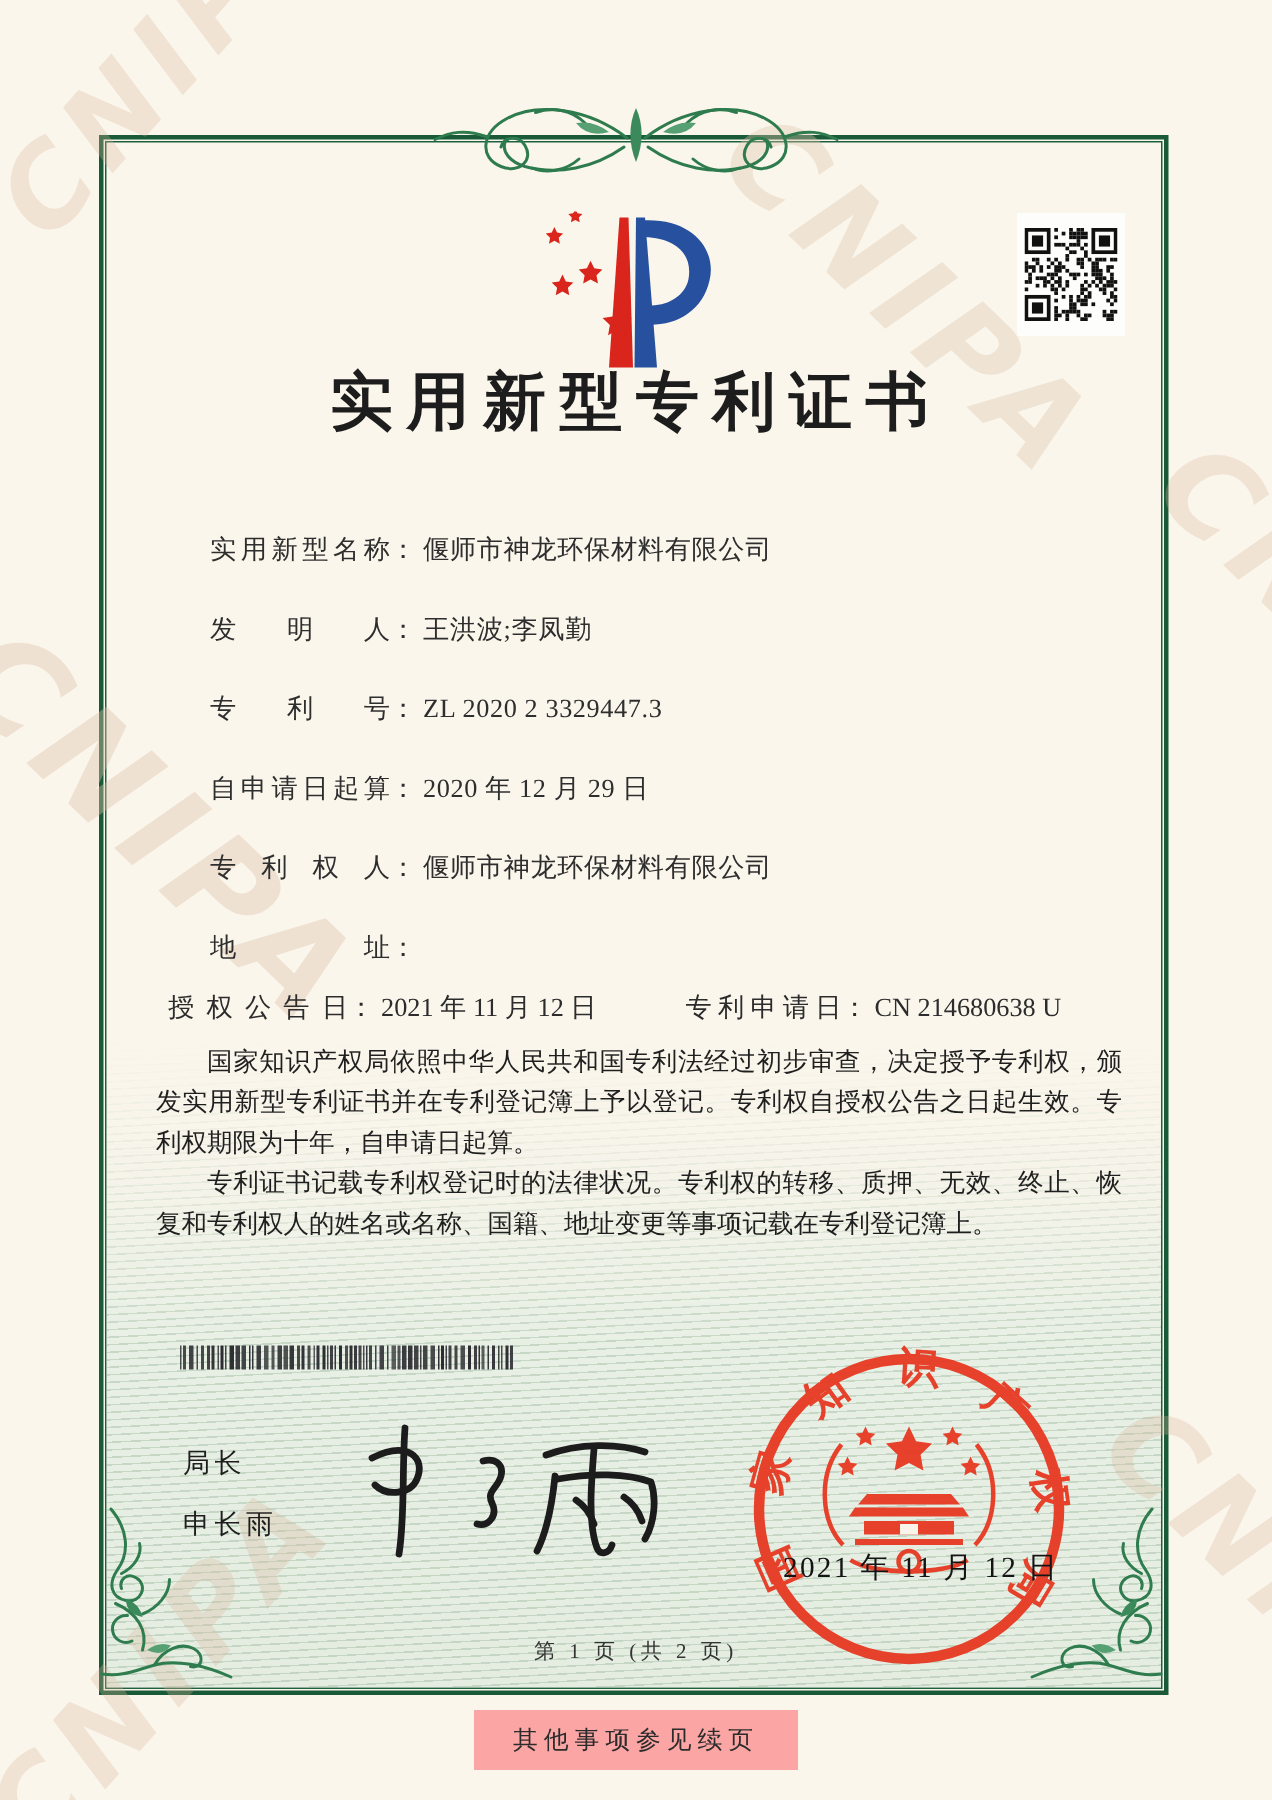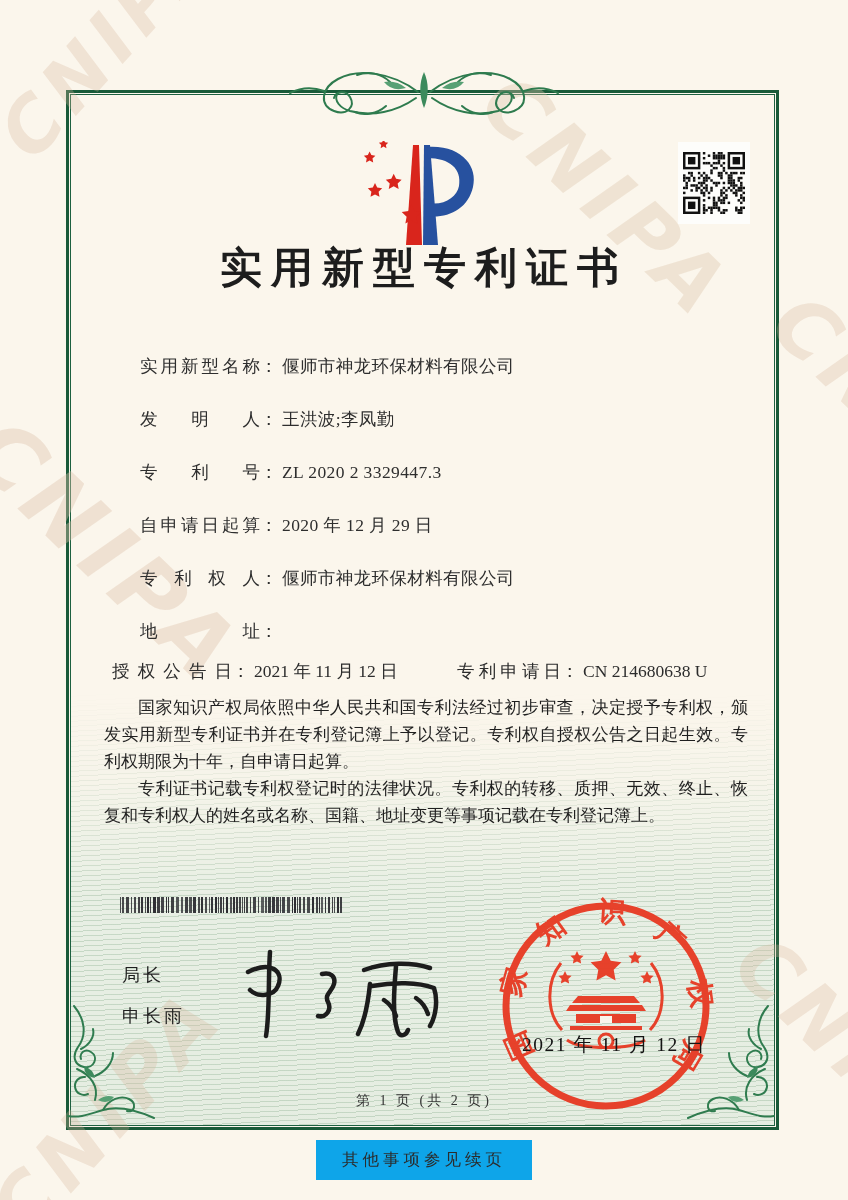--- a/index.html
+++ b/index.html
@@ -71,21 +71,21 @@
   .barcode span { display:block; background:#2b2b30; }
   .officer { position:absolute; left:122px; top:963px; z-index:2; font-family:"Liberation Sans","DejaVu Sans",sans-serif; font-size:18px; letter-spacing:3px; color:#1e1e1e; }
   .officer div { margin-bottom:17px; }
   .signature { position:absolute; left:226px; top:938px; width:232px; height:110px; z-index:2; }
   
   .seal { position:absolute; left:495px; top:895px; width:222px; height:222px; z-index:2; opacity:0.96; }
   .seal-date { position:absolute; left:522px; top:1031px; z-index:4; font-size:19.5px; letter-spacing:1.5px; color:#141414; white-space:nowrap; }
   
   .page-info { position:absolute; left:0; right:0; top:1092px; z-index:2; text-align:center; font-size:14px; letter-spacing:3px; color:#333; }
   .note-wrap { position:absolute; left:0; right:0; top:1140px; z-index:2; text-align:center; }
-  .note-box { display:inline-block; background:#0ea5e9; padding:9px 26px; font-size:16.5px; letter-spacing:4px; color:#2b2b2b; }
+  .note-box { display:inline-block; background:#fca5a5; padding:9px 26px; font-size:16.5px; letter-spacing:4px; color:#2b2b2b; }
 </style>
 </head>
 <body>
 
 <div class="page">
 
   <div class="watermark wm1">CNIPA</div>
   <div class="watermark wm2">CNIPA</div>
   <div class="watermark wm3">CNIPA</div>
   <div class="watermark wm4">CNIPA</div>

